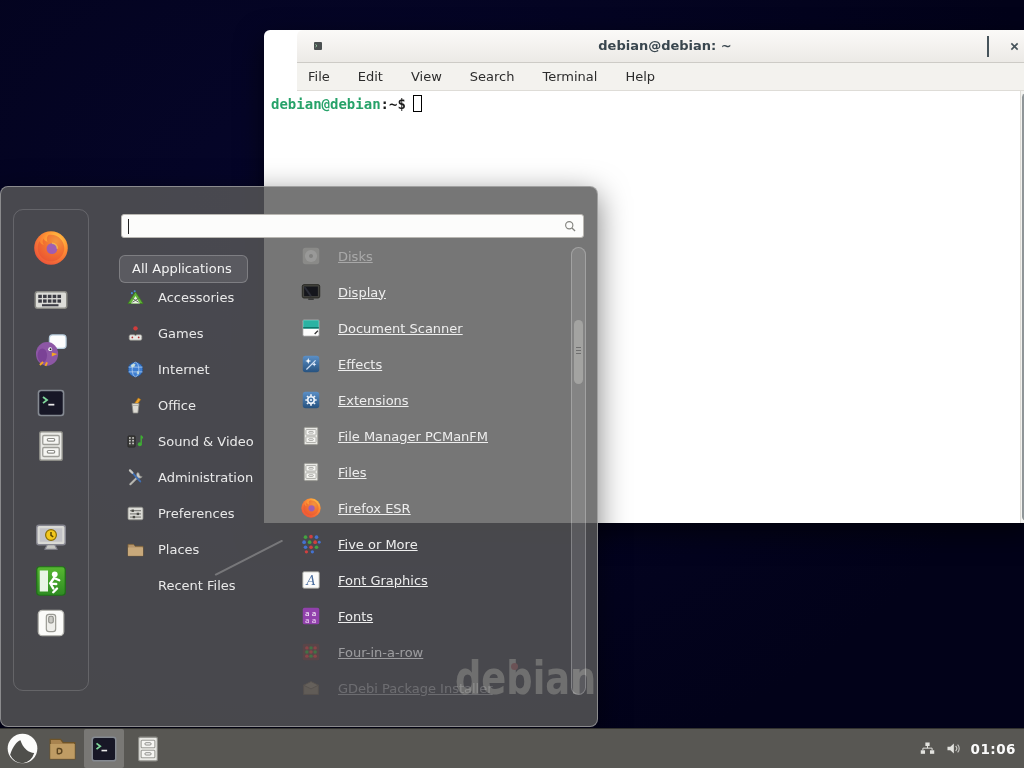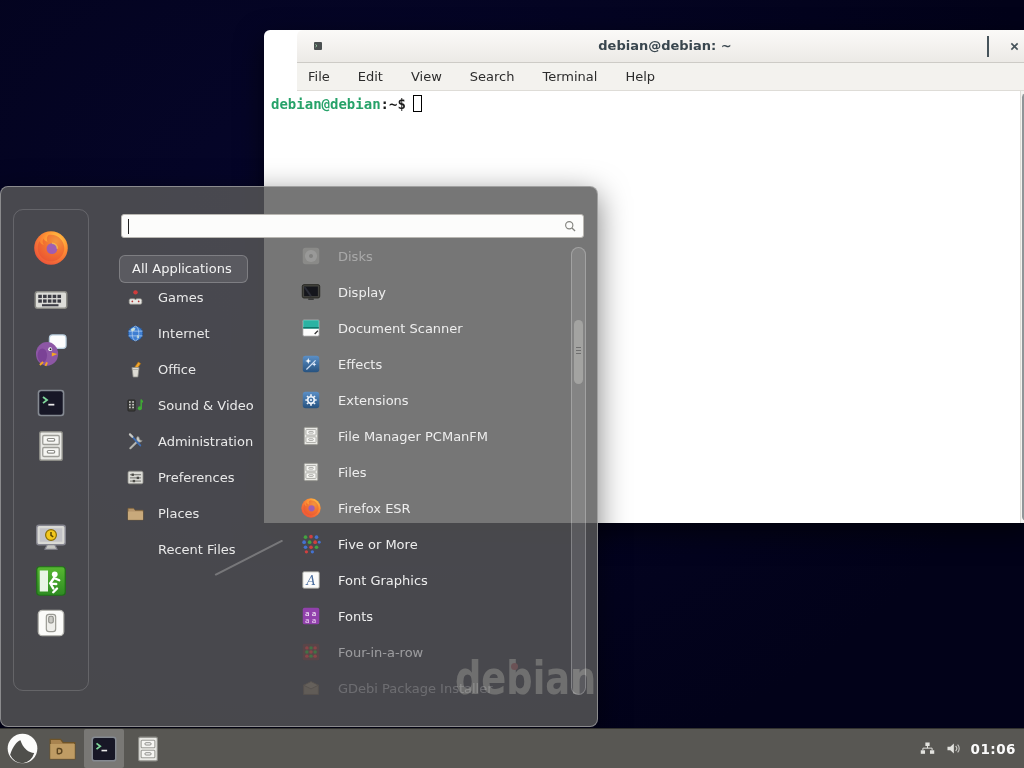--- a/index.html
+++ b/index.html
@@ -46,21 +46,21 @@
   .allapps{position:absolute;left:118px;top:68px;width:129px;height:28px;
     background:rgba(255,255,255,.10);border:1px solid rgba(255,255,255,.22);border-radius:6px;
     color:#f3f3f3;font-size:13px;line-height:26px;padding-left:12px;box-sizing:border-box;}
   .cats{position:absolute;left:118px;top:92px;width:172px;}
   .cat{height:36px;display:flex;align-items:center;gap:13px;padding-left:7px;
     color:#e9e9e9;font-size:13px;box-sizing:border-box;}
   .cat.noicon{padding-left:39px;}
   .cicon{width:19px;height:19px;flex:none;}
   .apps{position:absolute;left:290px;top:51px;width:280px;}
   .app{height:36px;display:flex;align-items:center;gap:16px;padding-left:9px;
-    color:#eeeeee;font-size:13px;box-sizing:border-box;}
+    color:#eeeeee;font-size:13px;box-sizing:border-box;text-decoration:underline;}
   .aicon{width:22px;height:22px;flex:none;}
   .dim-a{opacity:.42;}
   .dim-b{opacity:.5;}
   .dim-c{opacity:.22;}
   .mscroll{position:absolute;left:570px;top:60px;width:15px;height:448px;
     background:rgba(255,255,255,.10);border:1px solid rgba(255,255,255,.25);border-radius:8px;box-sizing:border-box;}
   .mthumb{position:absolute;left:2px;top:72px;width:9px;height:64px;background:#a3a3a1;border-radius:5px;}
   .grip{position:absolute;left:2px;top:27px;width:5px;height:9px;
     background:repeating-linear-gradient(#6f6f6f 0 1px, rgba(0,0,0,0) 1px 3px);}
   .artifact{position:absolute;left:215px;top:574px;width:76px;height:2px;
@@ -231,20 +231,32 @@
           </svg>
       </span>
     </div>
 
     <div class="allapps">All Applications</div>
 
     <div class="cats">
       <div class="cat">
         <span class="cicon">
             <svg viewBox="0 0 24 24" width="19" height="19">
+              <path d="M2.5 19.5L12 5l9.5 14.5z" fill="#63b53a" stroke="#3c7d1f" stroke-width="1"></path>
+              <path d="M6.5 19.5L12 10l5.5 9.5z" fill="#e9f5e2"></path>
+              <path d="M8 13l8 5M16 13l-8 5" stroke="#555" stroke-width="1.1"></path>
+              <circle cx="7.5" cy="6.5" r="1.3" fill="#4a90d9"></circle>
+              <circle cx="11" cy="4" r="1.3" fill="#4a90d9"></circle>
+            </svg>
+          </span>
+        <span>Accessories</span>
+      </div>
+      <div class="cat">
+        <span class="cicon">
+            <svg viewBox="0 0 24 24" width="19" height="19">
               <rect x="4" y="13.5" width="16" height="7" rx="2" fill="#e8e8e4" stroke="#8c8c87" stroke-width="1"></rect>
               <rect x="11" y="6.5" width="2" height="8" fill="#4a4a46"></rect>
               <circle cx="12" cy="5.5" r="2.8" fill="#d03c3c"></circle>
               <circle cx="8" cy="17" r="1.1" fill="#b03030"></circle>
               <circle cx="16" cy="17" r="1.1" fill="#b03030"></circle>
             </svg>
           </span>
         <span>Games</span>
       </div>
       <div class="cat">

